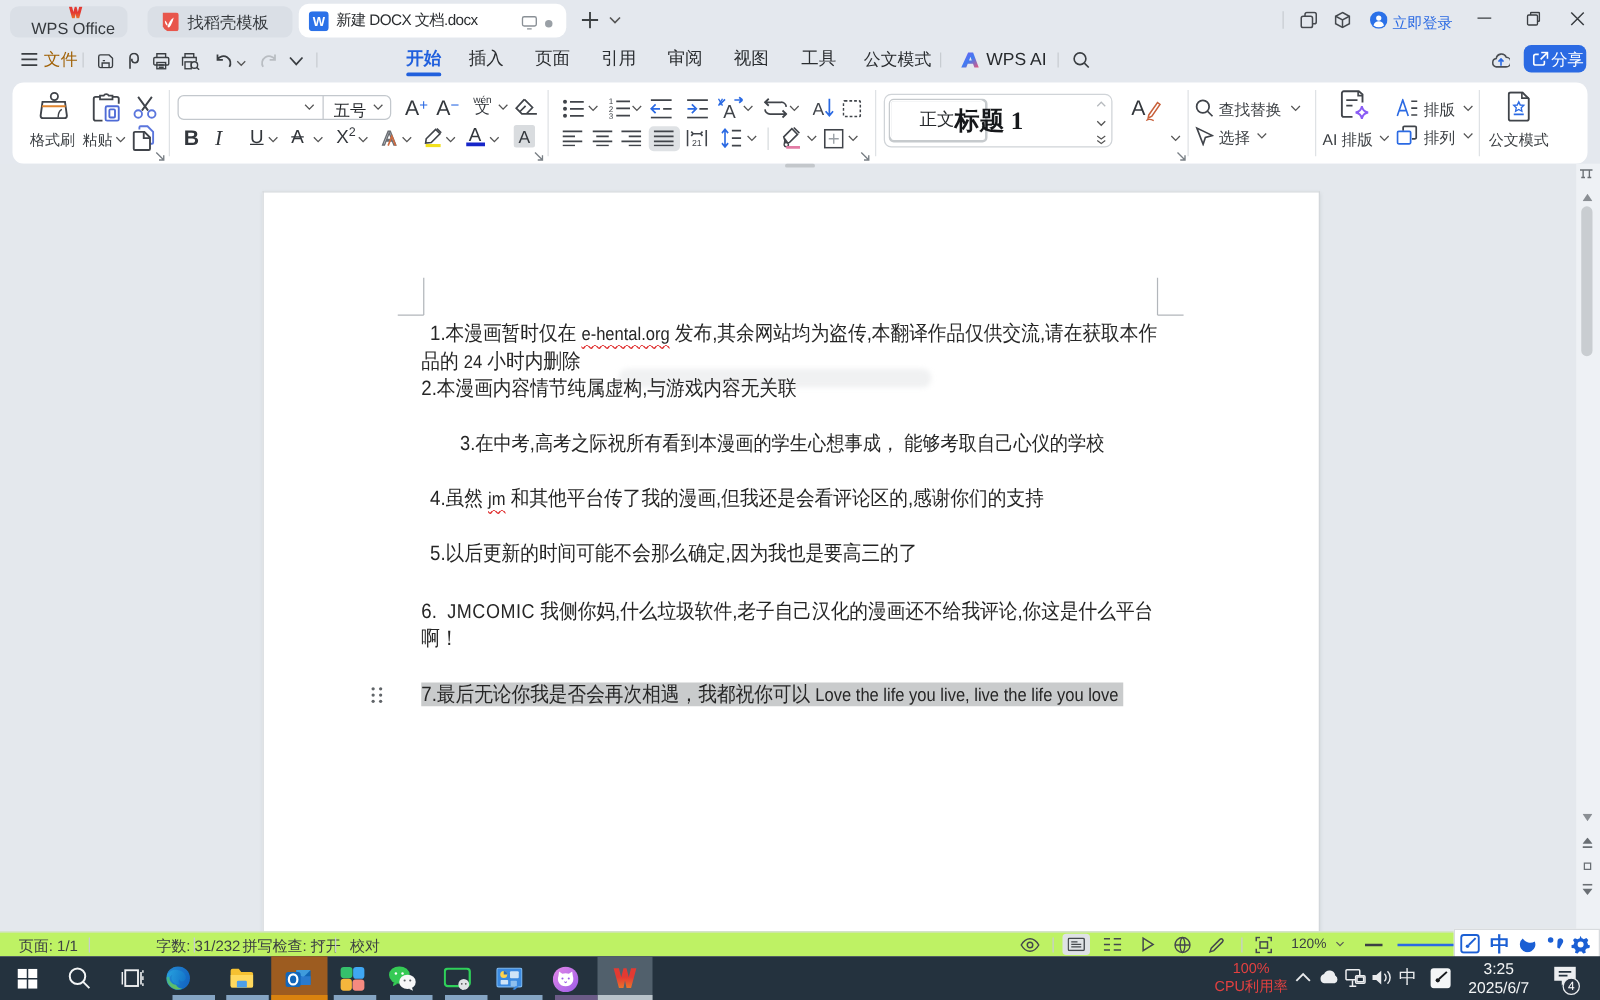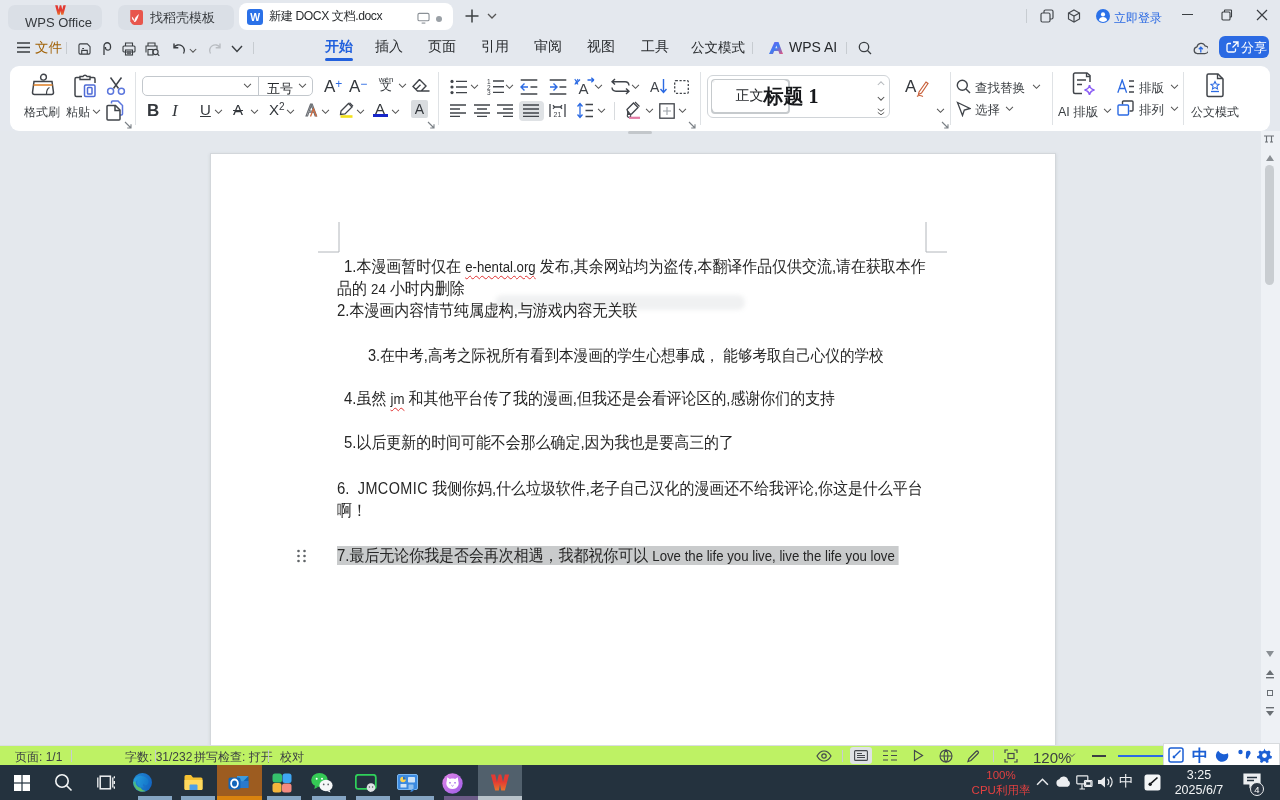--- a/index.html
+++ b/index.html
@@ -532,21 +532,21 @@
         <path d="M1 7 H13 M7 1 C4.5 3 4.5 11 7 13 C9.5 11 9.5 3 7 1 Z"></path>
     </svg>
     <svg class="abs" style="left:966px;top:3px" width="14" height="14" viewBox="0 0 14 14" fill="none" stroke="#44484d" stroke-width="1.2">
       <path d="M2 12.5 L3 9.5 L10 2.5 A1.4 1.4 0 0 1 12 4.5 L5 11.5 Z"></path>
     </svg>
     <div class="vdiv" style="left:993px;top:4px;height:12px;"></div>
     <svg class="abs" style="left:1004px;top:3px" width="14" height="14" viewBox="0 0 14 14" fill="none" stroke="#44484d" stroke-width="1.2">
       <path d="M1 4 V1 H4 M10 1 H13 V4 M13 10 V13 H10 M4 13 H1 V10"></path>
         <rect x="4" y="4.5" width="6" height="5"></rect>
     </svg>
-    <div class="abs" style="left:1033px;top:3px;font-size:15px;">120%</div>
+    <div class="abs" style="left:1033px;top:3px;font-size:11px;">120%</div>
     <svg class="abs" style="left:1068px;top:7px" width="8" height="5" viewBox="0 0 10 7" fill="none" stroke="#555" stroke-width="1.3">
         <path d="M1 1 L5 5 L9 1"></path>
       </svg>
     <div class="abs" style="left:1092px;top:9px;width:14px;height:2px;background:#3c4043;"></div>
     <div class="abs" style="left:1118px;top:9.4px;width:60px;height:1.6px;background:#2b6ae3;"></div>
 
     <div class="abs" style="left:1163px;top:-3px;width:117px;height:24px;background:#ffffff;border:1px solid #d8dbde;"></div>
     <svg class="abs" style="left:1168px;top:1px" width="16" height="16" viewBox="0 0 16 16" fill="none" stroke="#1b5fd4" stroke-width="1.5">
       <rect x="1" y="1" width="14" height="14" rx="2"></rect>
         <path d="M12.5 3.5 L7 9"></path>

